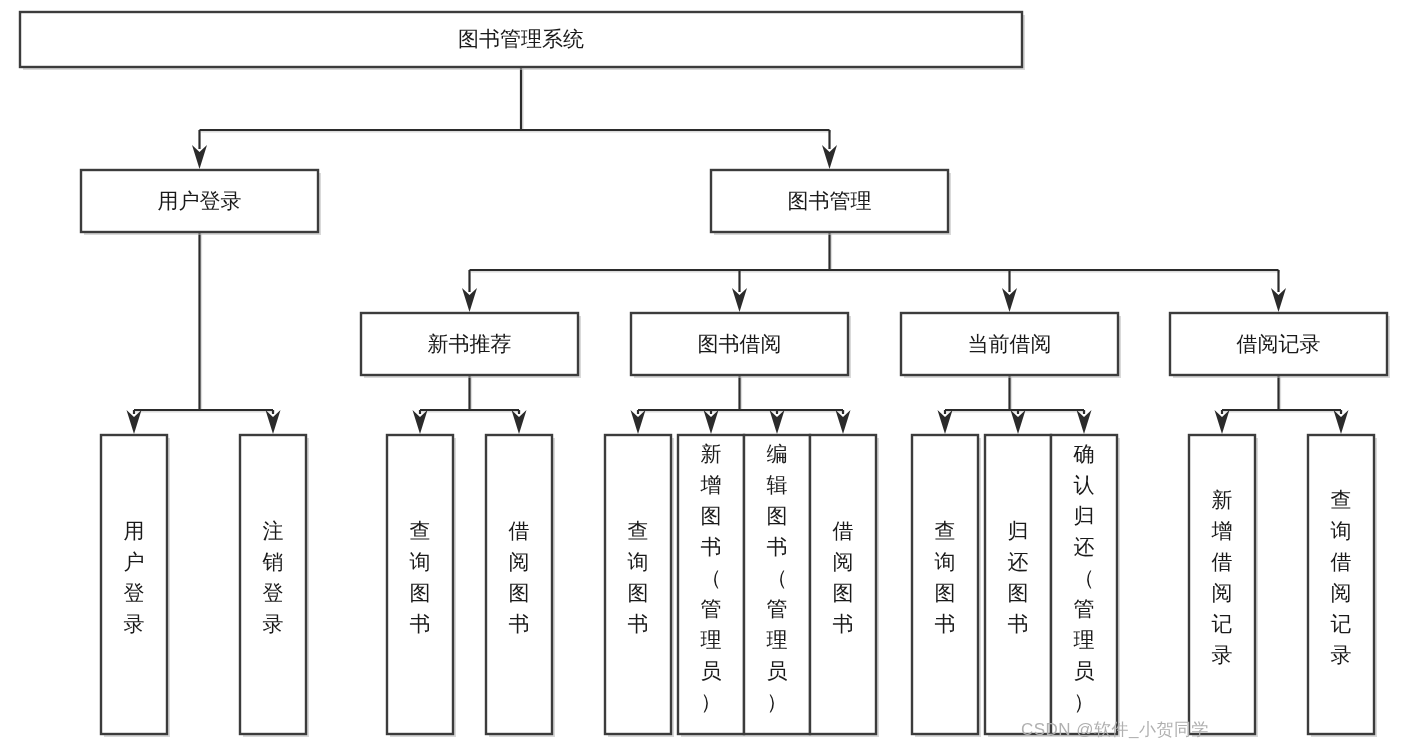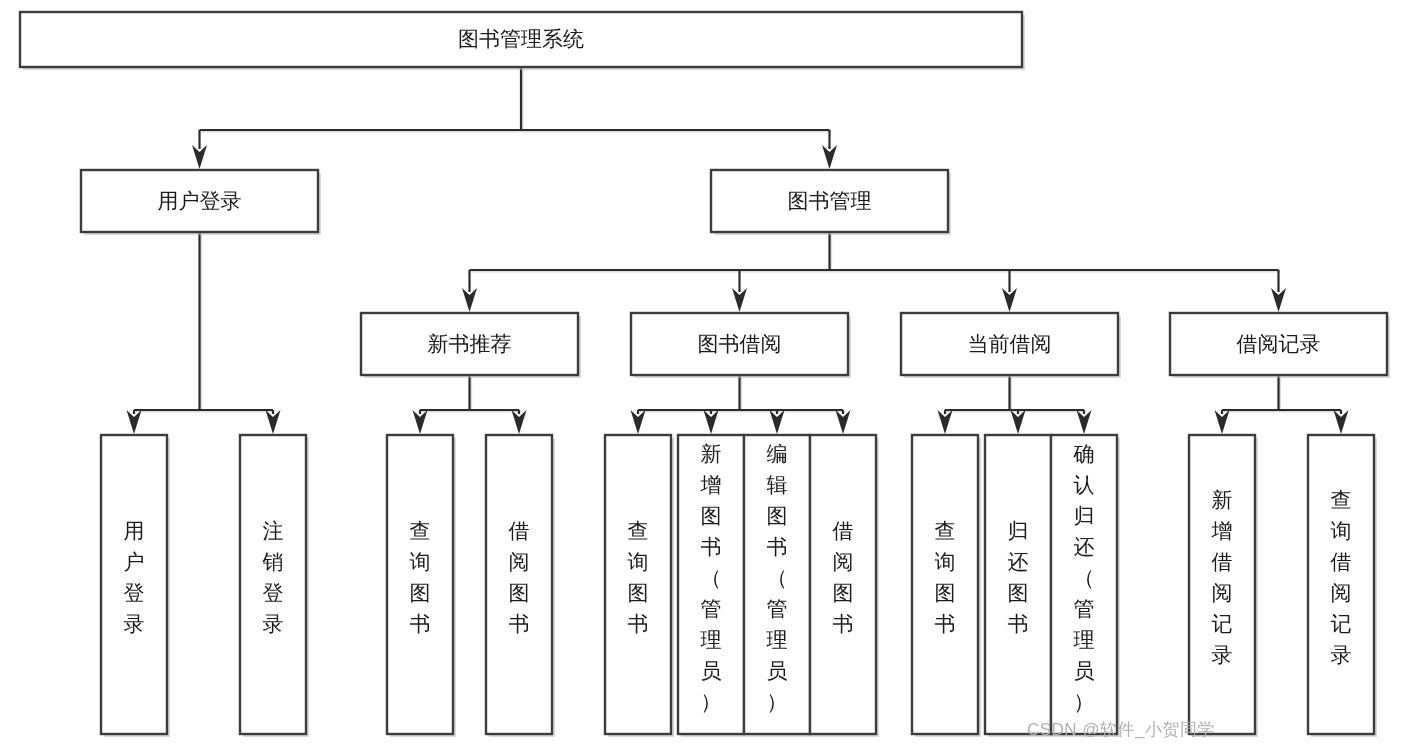--- a/index.html
+++ b/index.html
@@ -62,21 +62,21 @@
     dominant-baseline: middle;
   }
   .node-label-vertical {
     fill: #1a1a1a;
     font-family: "Liberation Sans", "DejaVu Sans", sans-serif;
     font-size: 21px;
     text-anchor: middle;
   }
   .watermark {
     position: absolute;
-    right: 20px;
+    right: 26px;
     bottom: 6px;
     font-family: "Liberation Sans", "DejaVu Sans", sans-serif;
     font-size: 17px;
     color: #b0b0b0;
     letter-spacing: 0.5px;
     white-space: nowrap;
     user-select: none;
   }
 </style>
 </head>

